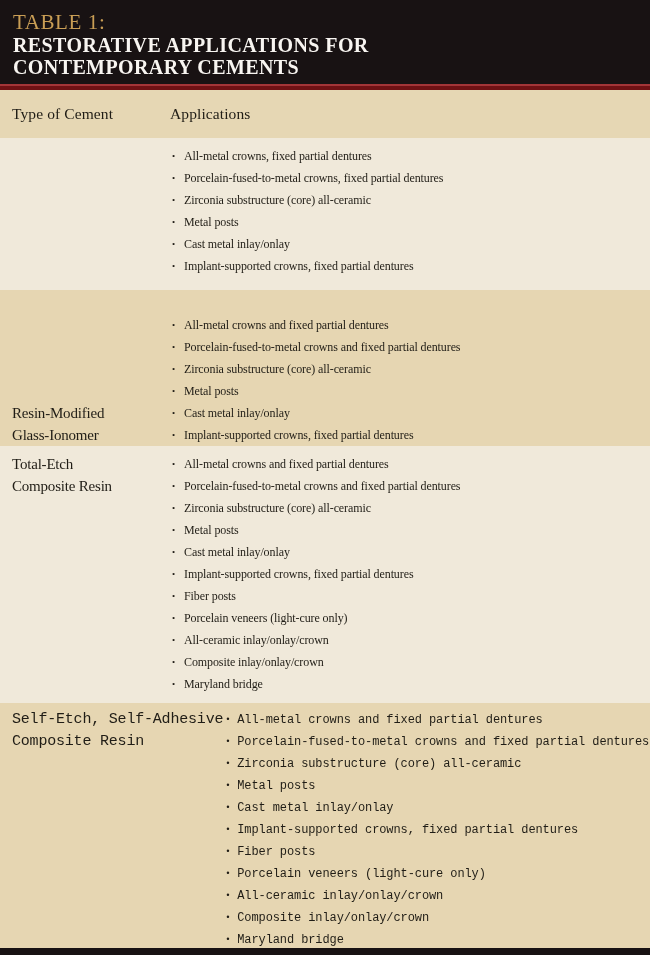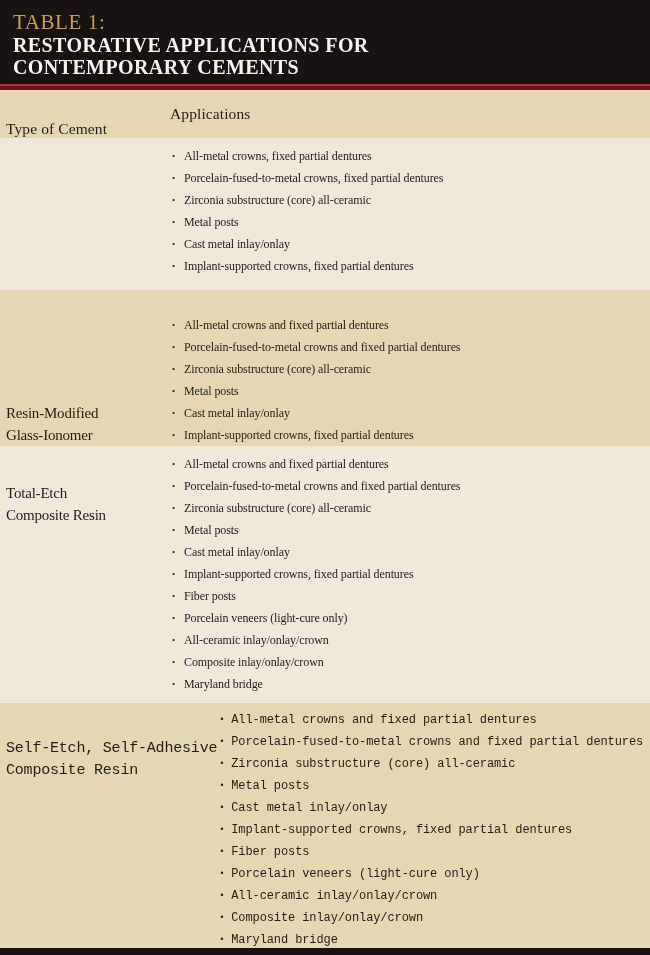--- a/index.html
+++ b/index.html
@@ -50,22 +50,21 @@
     box-sizing:border-box;height:48px;
     background:var(--colhead-bg);
     display:flex;align-items:center;
     color:var(--text-dark);
   }
   .colhead-cell{font-size:15.5px;letter-spacing:0.1px;}
 
   
   .cement-col{
     flex:0 0 170px;box-sizing:border-box;
-    padding-left:6px;
-    margin-top:29px;
+    padding-left:12px;
   }
   .apps-col{flex:1 1 auto;min-width:0;}
 
   
   .row{
     box-sizing:border-box;display:flex;
     padding-top:7px;overflow:hidden;
     color:var(--text-dark);
   }
   .row.light{background:var(--row-light);}

